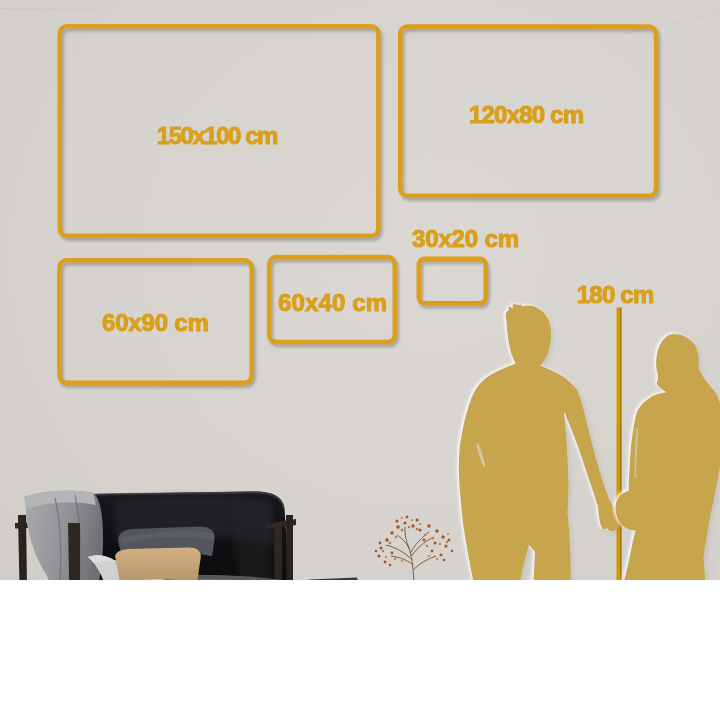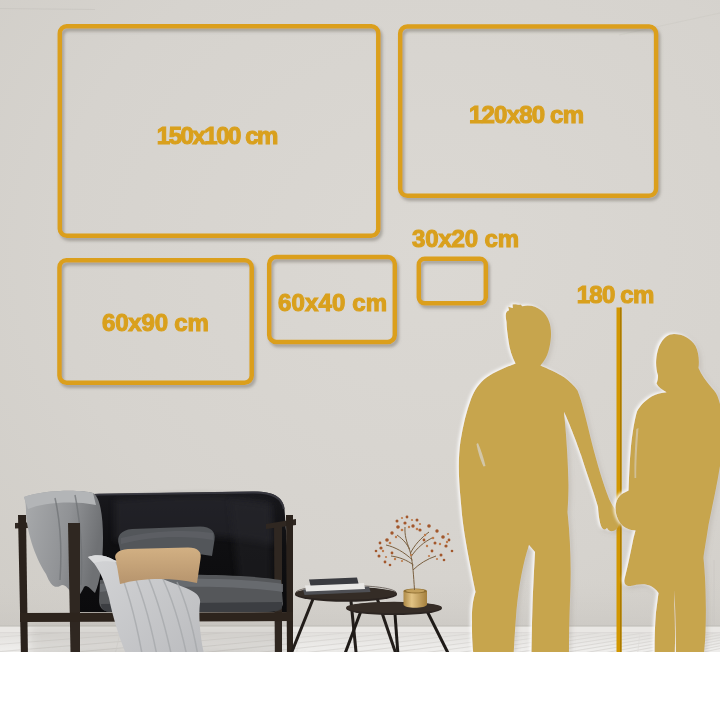--- a/index.html
+++ b/index.html
@@ -1,16 +1,16 @@
 <!DOCTYPE html>
 <html><head>
 <meta charset="utf-8">
 <style>
 html,body{margin:0;padding:0;background:#fff;}
-#scene{position:relative;width:720px;height:652px;overflow:hidden;font-family:"Liberation Sans",sans-serif;}
+#scene{position:relative;width:720px;height:580px;overflow:hidden;font-family:"Liberation Sans",sans-serif;}
 #scene svg{position:absolute;left:0;top:0;}
 text{font-weight:bold;fill:#d9a01d;stroke:#d9a01d;stroke-width:1.1;text-anchor:middle;}
 </style>
 </head>
 <body>
 <div id="scene">
 <svg width="720" height="720" viewBox="0 0 720 720">
 <defs>
   <radialGradient id="wallg" cx="0.60" cy="0.40" r="0.95">
     <stop offset="0" stop-color="#dbd8d3"></stop>

